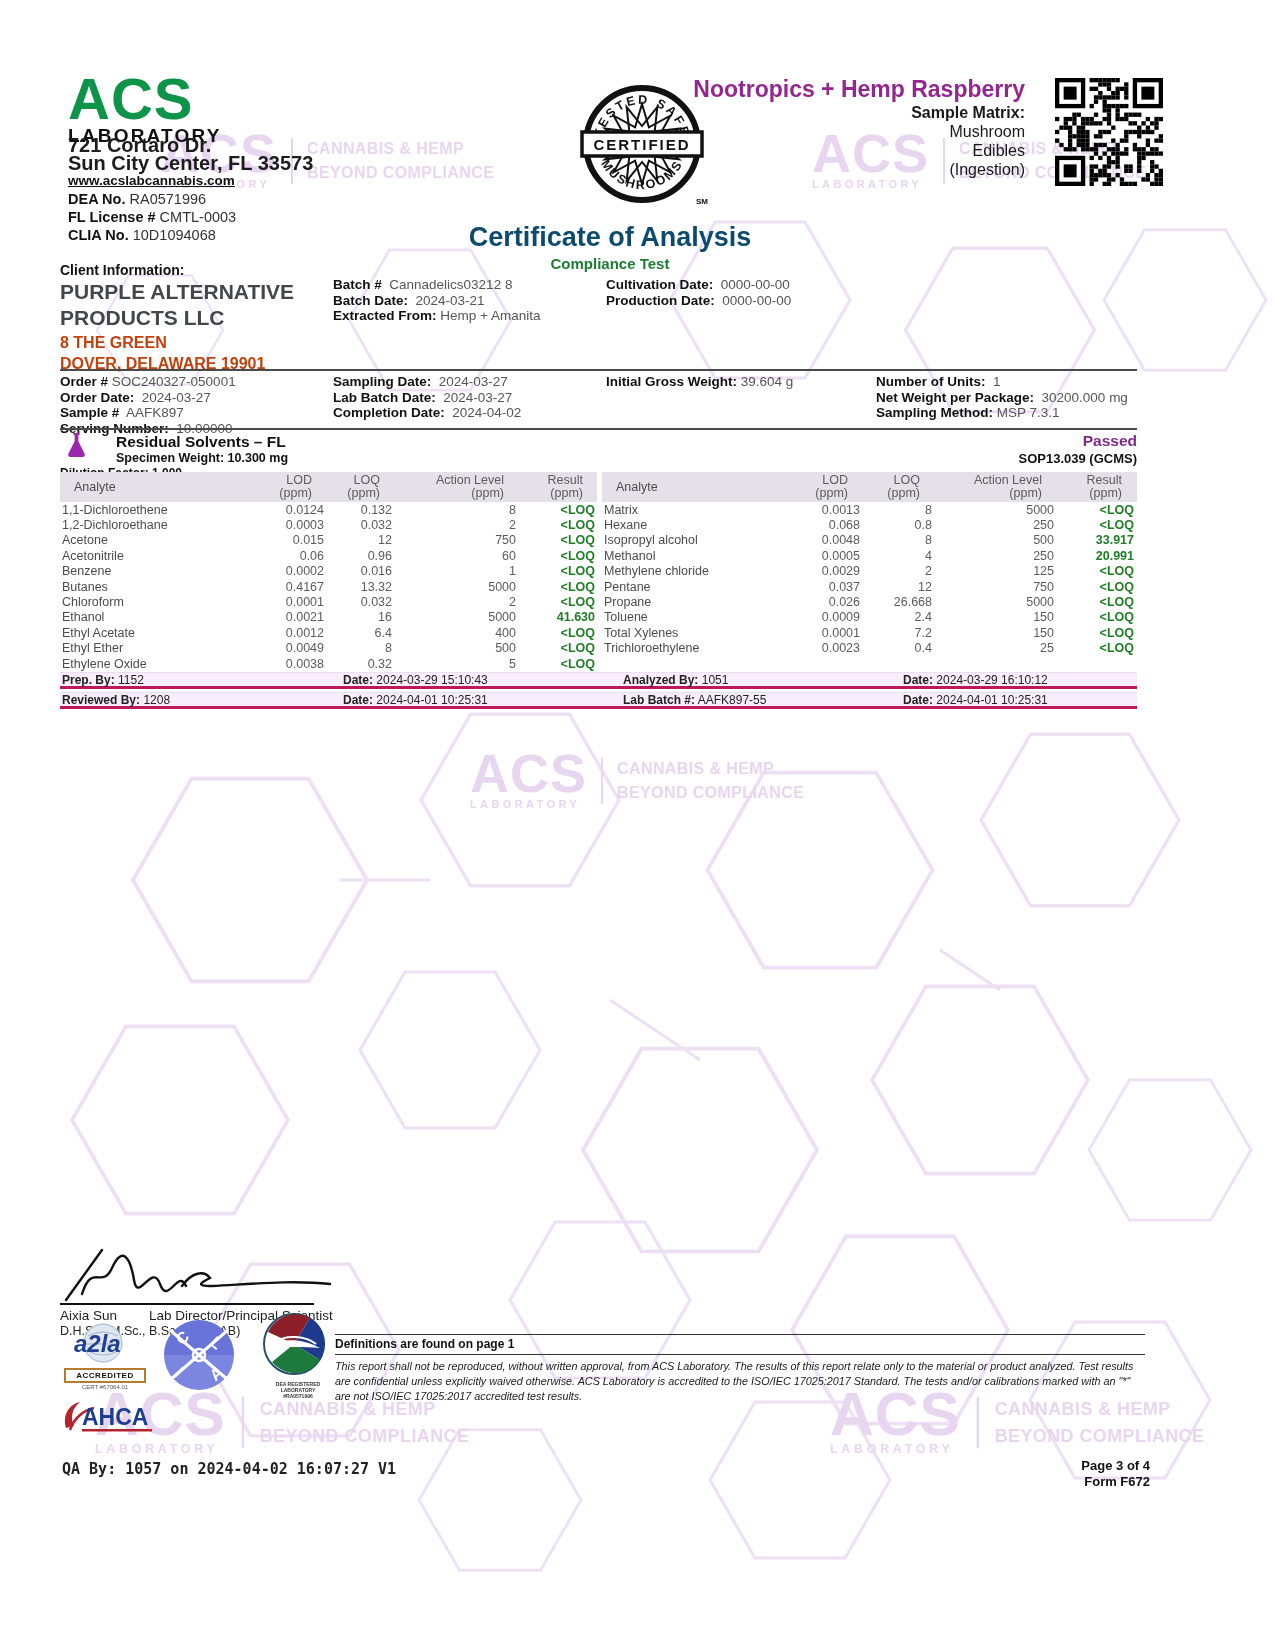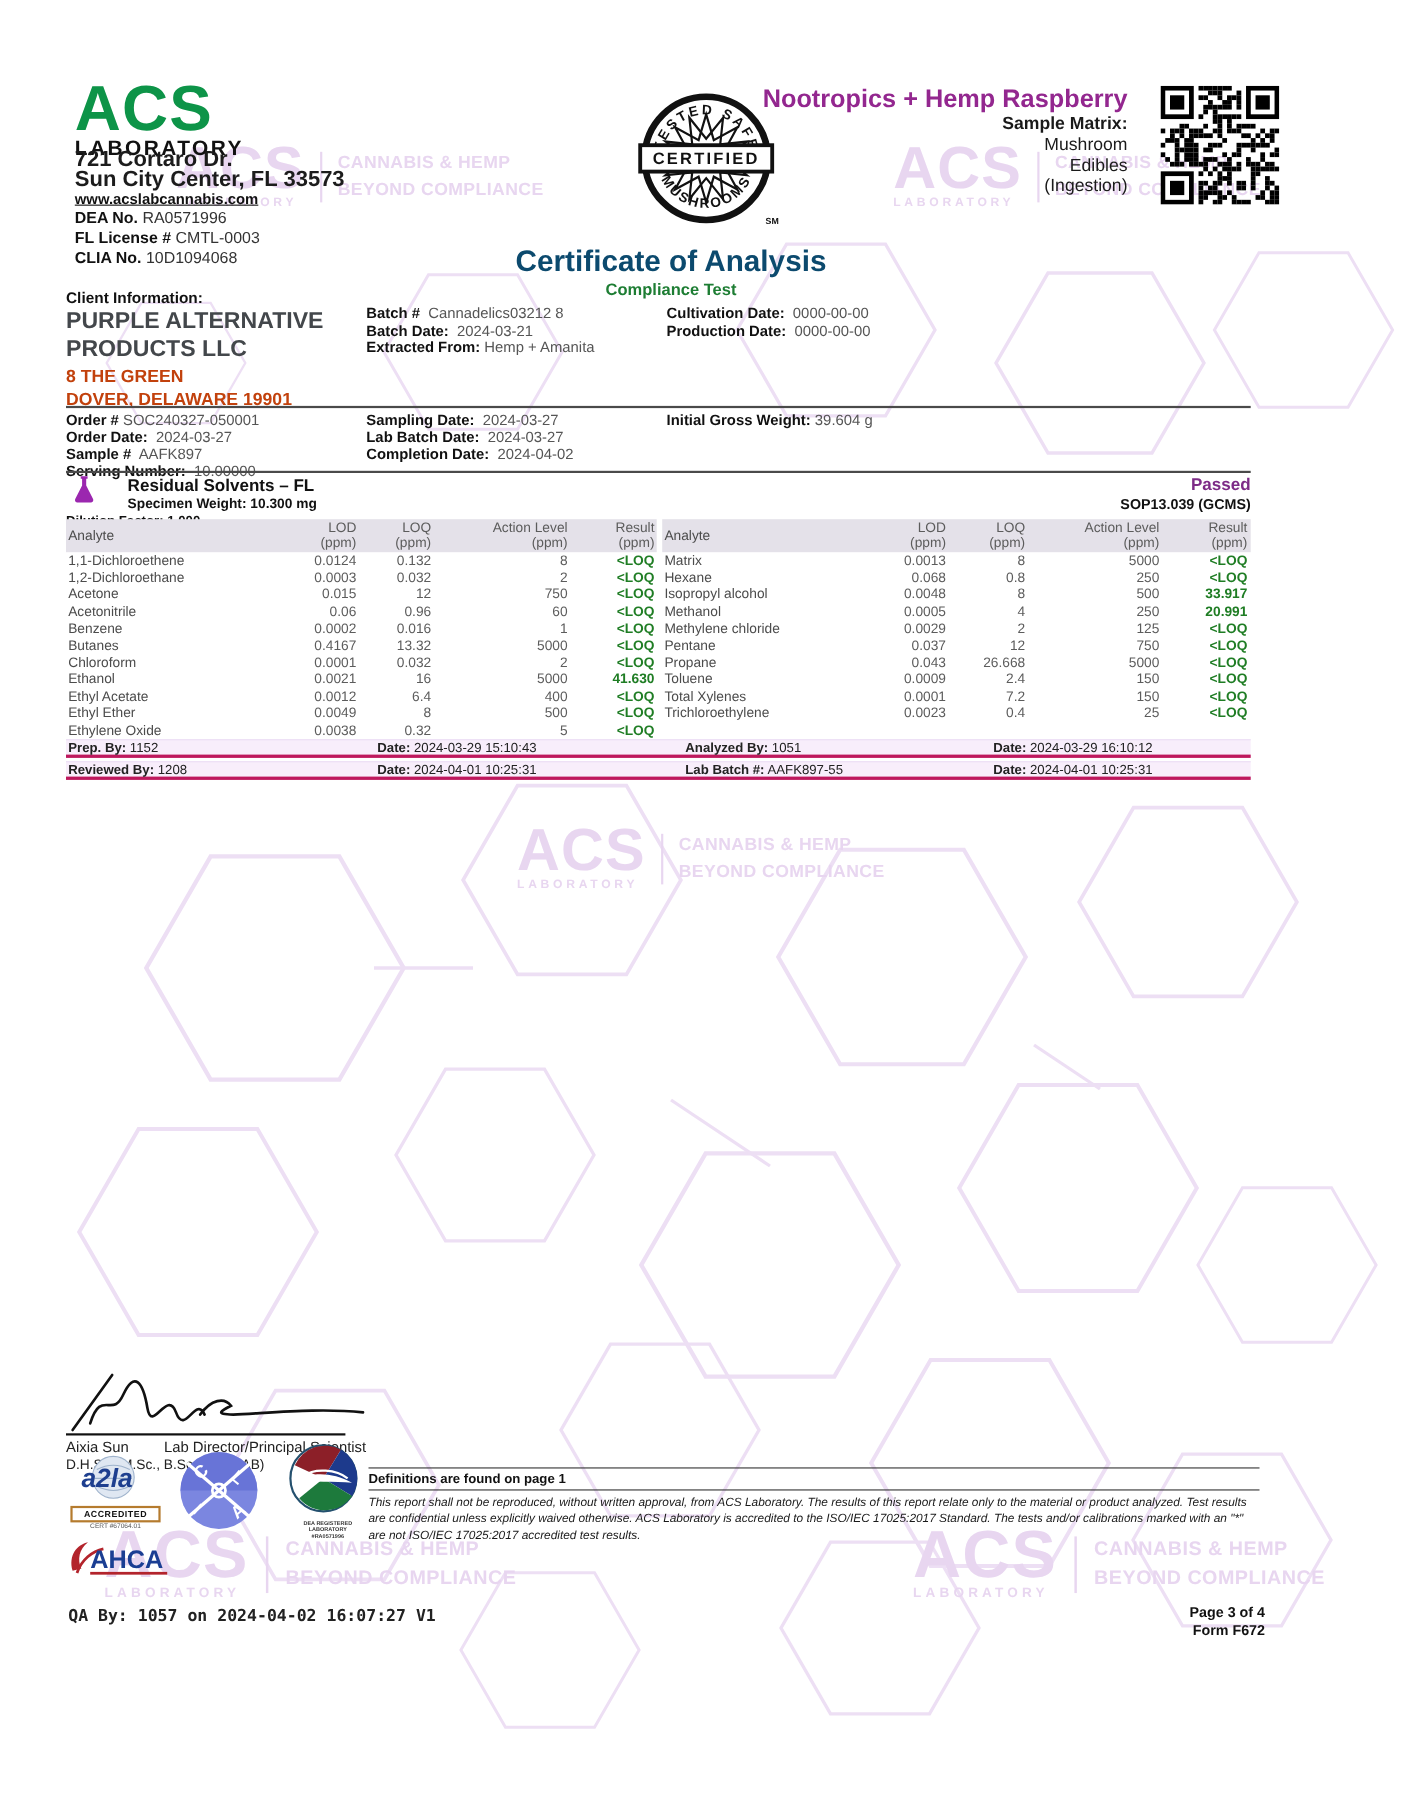--- a/index.html
+++ b/index.html
@@ -35,21 +35,21 @@
   .client-addr{font-size:16px;font-weight:700;color:#c2410c;line-height:21px}
   .rule{position:absolute;background:#4a4a4a}
   
   .sec-title{font-size:15.5px;font-weight:700;color:#111}
   .sec-sub{font-size:12.5px;font-weight:700;color:#111}
   .passed{font-size:15.5px;font-weight:700;color:#7d2b87;text-align:right}
   .method{font-size:13px;font-weight:700;color:#111;text-align:right}
   
   .rtable{position:absolute;font-size:12.5px}
   .thead{display:grid;background:#e4e1e9;color:#4c4c4c;height:30px;align-items:center}
-  .thead .th{padding:0 2px;line-height:13px}
+  .thead .th{padding:0 14px;line-height:13px}
   .tL .thead, .tL .trow{grid-template-columns:196px 70px 68px 124px 79px}
   .tR .thead, .tR .trow{grid-template-columns:188px 72px 72px 122px 80px}
   .trow{display:grid;height:15.4px;align-items:center}
   .c{padding:0 2px;white-space:nowrap}
   .a{color:#4c4c4c;text-align:left}
   .n{color:#5c5c5c;text-align:right}
   .res{font-weight:700;color:#1f7d24;text-align:right}
   
   .audit-row{position:absolute;left:60px;width:1077px;height:17px;background:#f8eefb;
              border-top:1px solid #ecdcf4;border-bottom:3px solid #be185d;
@@ -472,20 +472,25 @@
       <div><b>Serving Number:</b>&nbsp; <span>10.00000</span></div>
     </div>
     <div class="abs kv" style="left:333px;top:374px">
       <div><b>Sampling Date:</b>&nbsp; <span>2024-03-27</span></div>
       <div><b>Lab Batch Date:</b>&nbsp; <span>2024-03-27</span></div>
       <div><b>Completion Date:</b>&nbsp; <span>2024-04-02</span></div>
     </div>
     <div class="abs kv" style="left:606px;top:374px">
       <div><b>Initial Gross Weight:</b> <span>39.604 g</span></div>
     </div>
+    <div class="abs kv" style="left:876px;top:374px">
+      <div><b>Number of Units:</b>&nbsp; <span>1</span></div>
+      <div><b>Net Weight per Package:</b>&nbsp; <span>30200.000 mg</span></div>
+      <div><b>Sampling Method:</b> <span>MSP 7.3.1</span></div>
+    </div>
 
     <div class="rule" style="left:60px;top:428px;width:1077px;height:2px"></div>
 
     <svg class="abs" style="left:66px;top:432px" width="21" height="27" viewBox="0 0 20 26">
       <path d="M7 1h6v2h-1.2v6l5.9 11.6c.9 1.8-.4 3.4-2.2 3.4H4.5c-1.8 0-3.1-1.6-2.2-3.4L8.2 9V3H7z" fill="#9b27af"></path>
     </svg>
     <div class="abs sec-title" style="left:116px;top:433px">Residual Solvents – FL</div>
     <div class="abs sec-sub" style="left:116px;top:451px">Specimen Weight: 10.300 mg</div>
     <div class="abs sec-sub" style="left:60px;top:466px;font-size:12px">Dilution Factor: 1.000</div>
     <div class="abs passed" style="left:937px;top:432px;width:200px">Passed</div>
@@ -626,21 +631,21 @@
           </div>
           <div class="trow">
             <div class="c a">Pentane</div>
             <div class="c n c">0.037</div>
             <div class="c n c">12</div>
             <div class="c n c">750</div>
             <div class="c res c">&lt;LOQ</div>
           </div>
           <div class="trow">
             <div class="c a">Propane</div>
-            <div class="c n c">0.043</div>
+            <div class="c n c">0.026</div>
             <div class="c n c">26.668</div>
             <div class="c n c">5000</div>
             <div class="c res c">&lt;LOQ</div>
           </div>
           <div class="trow">
             <div class="c a">Toluene</div>
             <div class="c n c">0.0009</div>
             <div class="c n c">2.4</div>
             <div class="c n c">150</div>
             <div class="c res c">&lt;LOQ</div>

